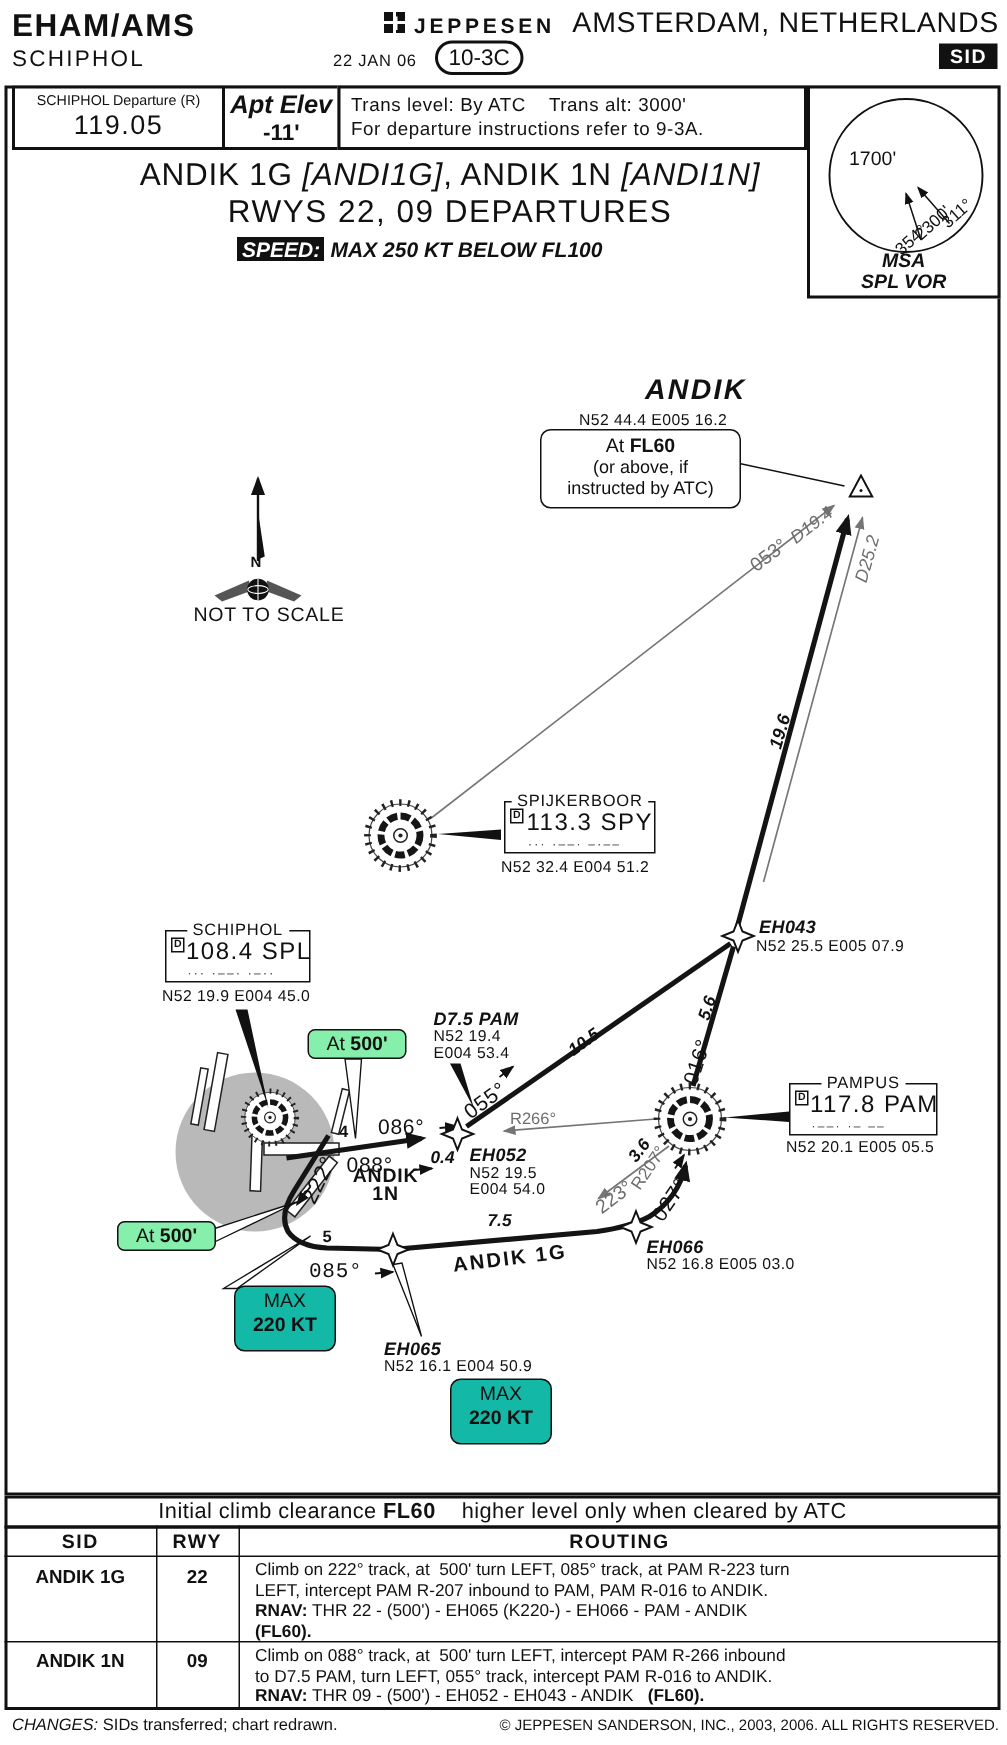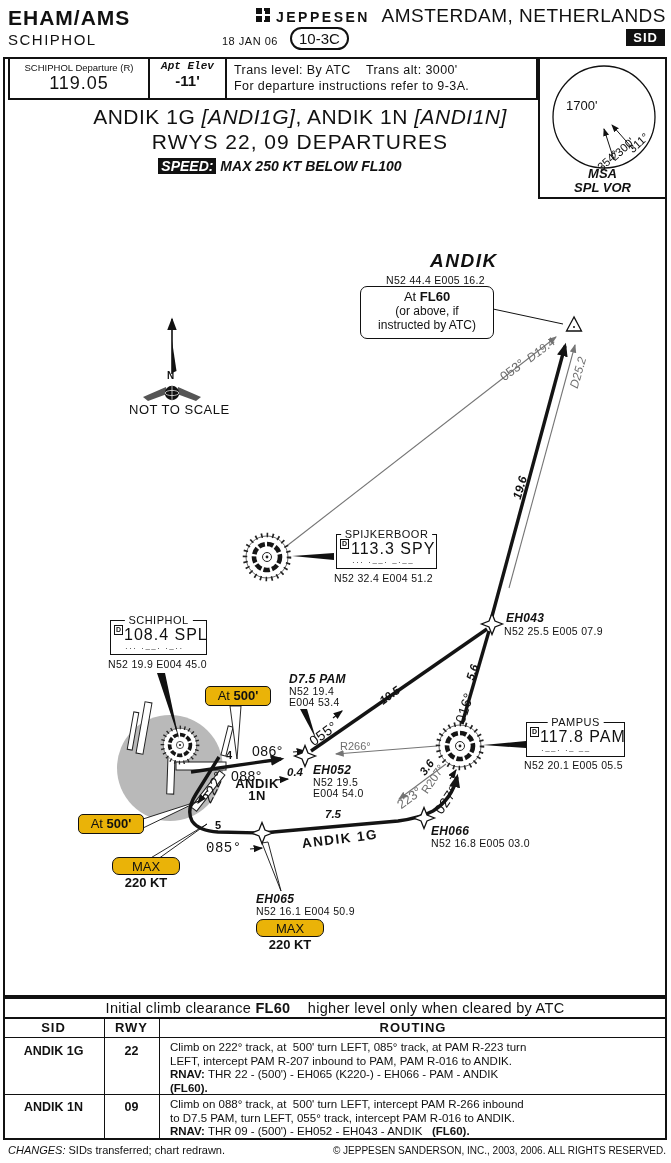--- a/index.html
+++ b/index.html
@@ -19,24 +19,24 @@
   .box2{border:2px solid #111;position:absolute;box-sizing:border-box;background:#fff;}
   .notebox{position:absolute;border:1.6px solid #111;border-radius:7px;background:#fff;
            text-align:center;box-sizing:border-box;z-index:4;}
   .navbox{position:absolute;border:1.4px solid #111;background:#fff;box-sizing:border-box;z-index:4;}
   .navname{position:absolute;top:-7px;left:50%;transform:translateX(-50%);background:#fff;
            padding:0 4px;font-size:11px;letter-spacing:.5px;white-space:nowrap;}
   .freq{position:absolute;font-size:16px;letter-spacing:1px;white-space:nowrap;}
   .dbox{position:absolute;font-size:7px;font-weight:bold;border:1px solid #111;line-height:8px;
         padding:0 1px;}
   .morse{position:absolute;font-size:8px;color:#333;letter-spacing:1.5px;line-height:6px;white-space:nowrap;}
-  .at500{position:absolute;border:1.5px solid #111;border-radius:5px;background:#eab308;width:66px;height:20px;
+  .at500{position:absolute;border:1.5px solid #111;border-radius:5px;background:#86efac;width:66px;height:20px;
          text-align:center;font-size:13px;line-height:18px;box-sizing:border-box;z-index:4;}
-  .max220{position:absolute;border:1.5px solid #111;border-radius:7px;background:#eab308;width:68px;height:18px;
-          text-align:center;font-size:13px;line-height:16px;box-sizing:border-box;z-index:4;font-weight:bold;}
+  .max220{position:absolute;border:1.5px solid #111;border-radius:7px;background:#14b8a6;width:68px;height:44px;
+          text-align:center;font-size:13px;line-height:16px;box-sizing:border-box;z-index:4;font-weight:bold;margin-left:44px;}
   .max220 .l1{font-weight:normal;}
   svg{position:absolute;left:0;top:0;z-index:1;}
   .txt{z-index:3;}
   .optline:empty{display:none;}
 </style>
 </head>
 <body>
 
 <div id="page">
 
@@ -47,34 +47,34 @@
     <svg width="15" height="15" style="position:static;">
       <rect x="0" y="0" width="6" height="6" fill="#111"></rect>
       <rect x="8" y="0" width="6" height="6" fill="#111"></rect>
       <rect x="0" y="8" width="6" height="6" fill="#111"></rect>
       <rect x="8" y="8" width="6" height="6" fill="#111"></rect>
       <rect x="6" y="3" width="3" height="9" fill="#fff"></rect>
     </svg>
   </div>
   <div class="a txt b" style="left:276px;top:9px;font-size:14px;letter-spacing:2.5px;">JEPPESEN</div>
 
-  <div class="a txt" style="left:222px;top:35px;font-size:11px;letter-spacing:.5px;">18 JAN 06</div>
+  <div class="a txt" style="left:222px;top:35px;font-size:11px;letter-spacing:.5px;">22 JAN 06</div>
   <div class="a txt" style="left:290px;top:27px;font-size:15px;border:2px solid #111;border-radius:12px;padding:0 7px;line-height:19px;">10-3C</div>
 
   <div class="a txt" style="right:5px;top:5px;font-size:19px;letter-spacing:.5px;">AMSTERDAM, NETHERLANDS</div>
   <div class="a txt b" style="right:6px;top:29px;font-size:13px;background:#111;color:#fff;padding:1px 7px;letter-spacing:1px;">SID</div>
 
   <div class="box2" style="left:3px;top:57px;width:664px;height:940px;background:transparent;z-index:0;"></div>
 
   <div class="box2" style="left:8px;top:57px;width:142px;height:43px;">
     <div class="ctr" style="font-size:9.5px;margin-top:3px;">SCHIPHOL Departure (R)</div>
     <div class="ctr" style="font-size:18px;letter-spacing:1px;">119.05</div>
   </div>
   <div class="box2" style="left:148px;top:57px;width:79px;height:43px;">
-    <div class="ctr b i" style="font-size:11px;margin-top:1px;font-family:Liberation Mono, monospace;">Apt Elev</div>
+    <div class="ctr b i" style="font-size:17px;margin-top:1px;">Apt Elev</div>
     <div class="ctr b" style="font-size:15px;">-11'</div>
   </div>
   <div class="box2" style="left:225px;top:57px;width:313px;height:43px;">
     <div class="pre" style="font-size:12.5px;margin:4px 0 0 7px;letter-spacing:.4px;">Trans level: By ATC    Trans alt: 3000'</div>
     <div style="font-size:12.5px;margin:2px 0 0 7px;letter-spacing:.4px;">For departure instructions refer to 9-3A.</div>
   </div>
 
   <div class="box2" style="left:538px;top:57px;width:129px;height:142px;"></div>
   <div class="a txt" style="left:566px;top:98px;font-size:13px;">1700'</div>
   <div class="a txt rot" style="left:626px;top:146px;font-size:11.5px;transform:rotate(-42deg);">311°</div>

